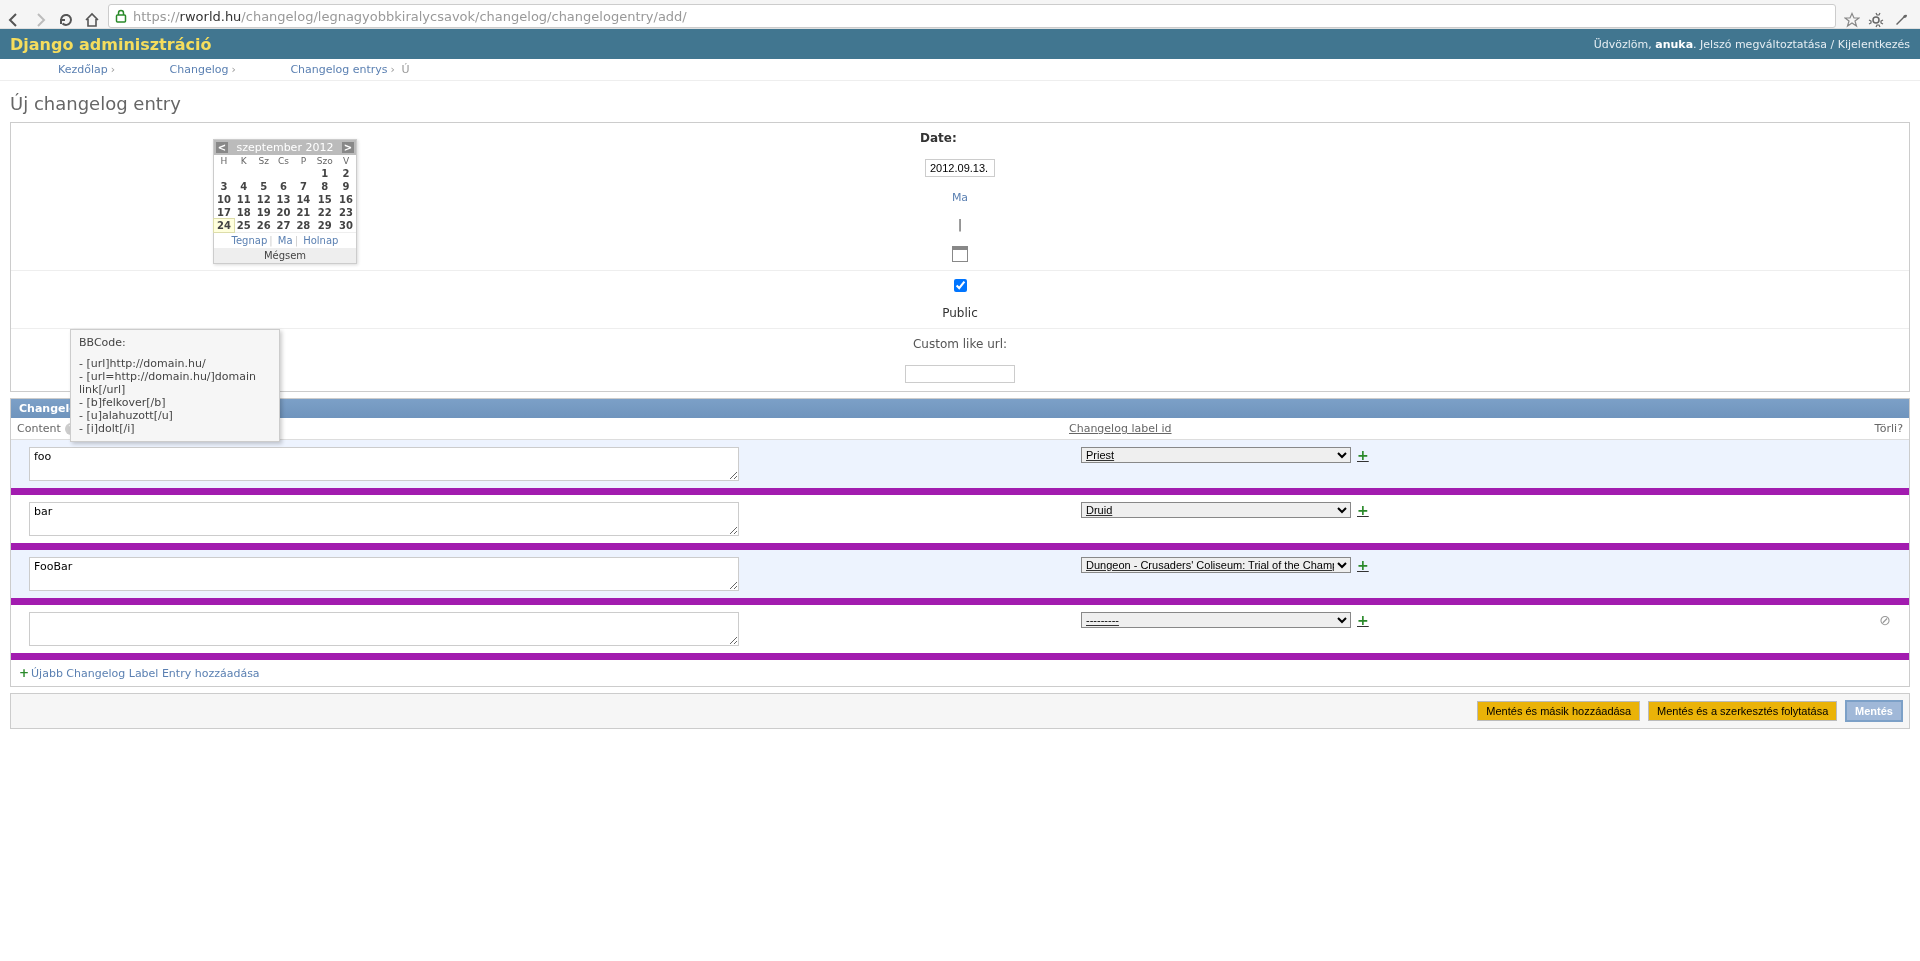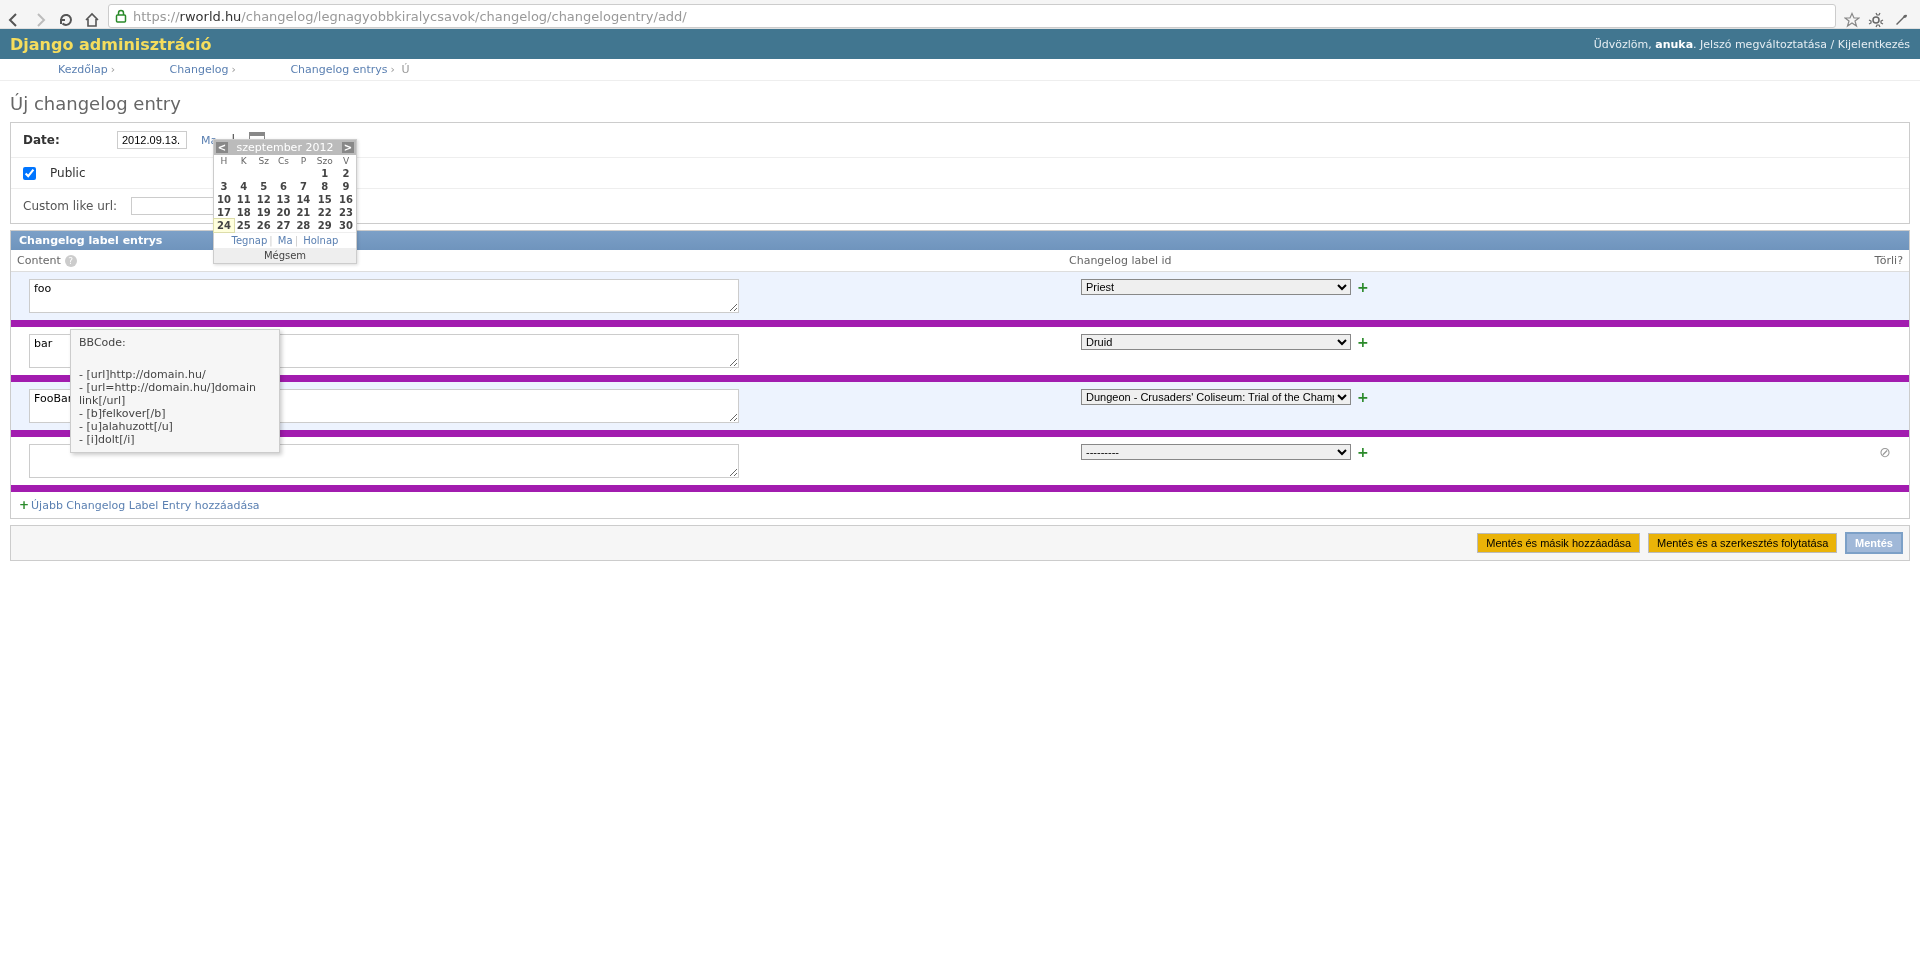--- a/index.html
+++ b/index.html
@@ -19,53 +19,53 @@
   .dj-user b { color:#fff;}
   .dj-user a { color:#e6eef3; text-decoration:none;}
   
   .breadcrumbs { background:#fff; padding:4px 10px; color:#999; font-size:11px; border-bottom:1px solid #eee;}
   .breadcrumbs a { color:#5b80b2; text-decoration:none;margin-left:48px; }
   .breadcrumbs .sep { color:#999; padding:0 3px;}
   
   .content { padding:6px 10px 20px; position:relative; }
   h1.page-title { font-size:18px; color:#666; font-weight:normal; margin:6px 0 8px; }
   .module { border:1px solid #ccc; margin-bottom:6px; }
-  .form-row { padding:8px 12px; border-bottom:1px solid #eee; display:flex; align-items:center; gap:14px;}
+  .form-row { padding:8px 12px; border-bottom:1px solid #eee; display:flex; align-items:center; gap:14px;flex-direction:column;}
   .form-row:last-child{border-bottom:none;}
   .form-row label.main { font-weight:bold; color:#333; width:80px;}
   .form-row input[type=text]{ border:1px solid #ccc; padding:2px 4px; font-size:11px;}
   .date-input{ width:60px;}
   .helplink { color:#5b80b2; font-size:11px; text-decoration:none; }
   .cal-icon { width:14px; height:14px; border:1px solid #888; display:inline-block; position:relative; background:#fff;}
   .cal-icon::before{content:""; position:absolute; top:0;left:0;right:0;height:3px;background:#888;}
   .checkbox-row input{margin:0;}
   
   .inline-group { border:1px solid #ccc; }
   .inline-title { background:linear-gradient(#7CA0C7,#6f94bd); color:#fff; font-size:11px; font-weight:bold; padding:3px 8px;}
   .inline-head { display:flex; background:#fff; border-bottom:1px solid #ddd; color:#666; font-size:11px;}
   .col-content{ flex:0 0 1040px; padding:4px 6px; display:flex; align-items:center; gap:4px;}
-  .col-label  { flex:1; padding:4px 6px;}
+  .col-label  { flex:1; padding:4px 6px;text-decoration:underline;}
   .col-delete { flex:0 0 60px; padding:4px 6px; text-align:right;}
   .inline-row { display:flex; border-bottom:7px solid #a21caf; padding:3px 12px;}
   .inline-row.alt{ background:#edf3fe;}
   .inline-row textarea{ width:700px; height:28px; border:1px solid #ccc; font-family:inherit; font-size:11px; padding:2px 4px; resize:both;}
   .inline-row select{ width:270px; font-size:11px; border:1px solid #888;}
   .add-icon{ color:#2a8a2a; font-weight:bold; font-size:14px; cursor:pointer; padding:0 4px;}
   .del-icon{ color:#999; font-size:14px; cursor:pointer;}
   .add-another{ padding:6px 8px;}
   .add-another a{ color:#5b80b2; text-decoration:none; font-size:11px;}
   .add-plus{ color:#2a8a2a; font-weight:bold; padding-right:2px;}
   .help-q{ display:inline-block; width:12px; height:12px; border-radius:50%; background:#ccc; color:#fff; font-size:9px; line-height:12px; text-align:center;}
   
   .submit-row{ border:1px solid #ccc; background:#f6f6f6; padding:6px; text-align:right; margin-top:6px;}
   .submit-row input{ font-size:11px; padding:3px 8px; margin-left:4px; border:1px solid #bbb; background:#eab308; cursor:pointer;}
   .submit-row input.default{ background:#a0b8d8; border:2px solid #7CA0C7; color:#fff; font-weight:bold;}
   
   .tooltip{ position:absolute; left:70px; top:248px; width:192px; background:#f6f6f6; border:1px solid #ccc; box-shadow:2px 2px 4px rgba(0,0,0,0.2); padding:6px 8px; font-size:11px; color:#444; z-index:20;}
-  .tooltip .tt-title{ margin-bottom:19px;}
+  .tooltip .tt-title{ margin-bottom:8px;}
   
   .calendar{ position:absolute; left:213px; top:58px; width:142px; background:#fff; border:1px solid #ccc; box-shadow:1px 1px 3px rgba(0,0,0,0.15); font-size:10px; z-index:30;}
   .cal-head{ background:#bbb; color:#fff; display:flex; align-items:center; justify-content:space-between; padding:1px 2px; font-size:10px;}
   .cal-head .nav{ background:#888; color:#fff; width:12px; text-align:center; cursor:pointer; font-weight:bold;}
   .cal-head .mon{ font-weight:normal; font-size:11px;}
   table.cal{ width:100%; border-collapse:collapse; text-align:center;}
   table.cal th{ color:#666; font-weight:normal; padding:1px 0; font-size:9px;}
   table.cal td{ padding:1px 0; cursor:pointer; color:#444; font-weight:bold; font-size:10px;}
   table.cal td.empty{ color:transparent; cursor:default;}
   table.cal td.today{ background:#ffd; outline:1px solid #dda;}

